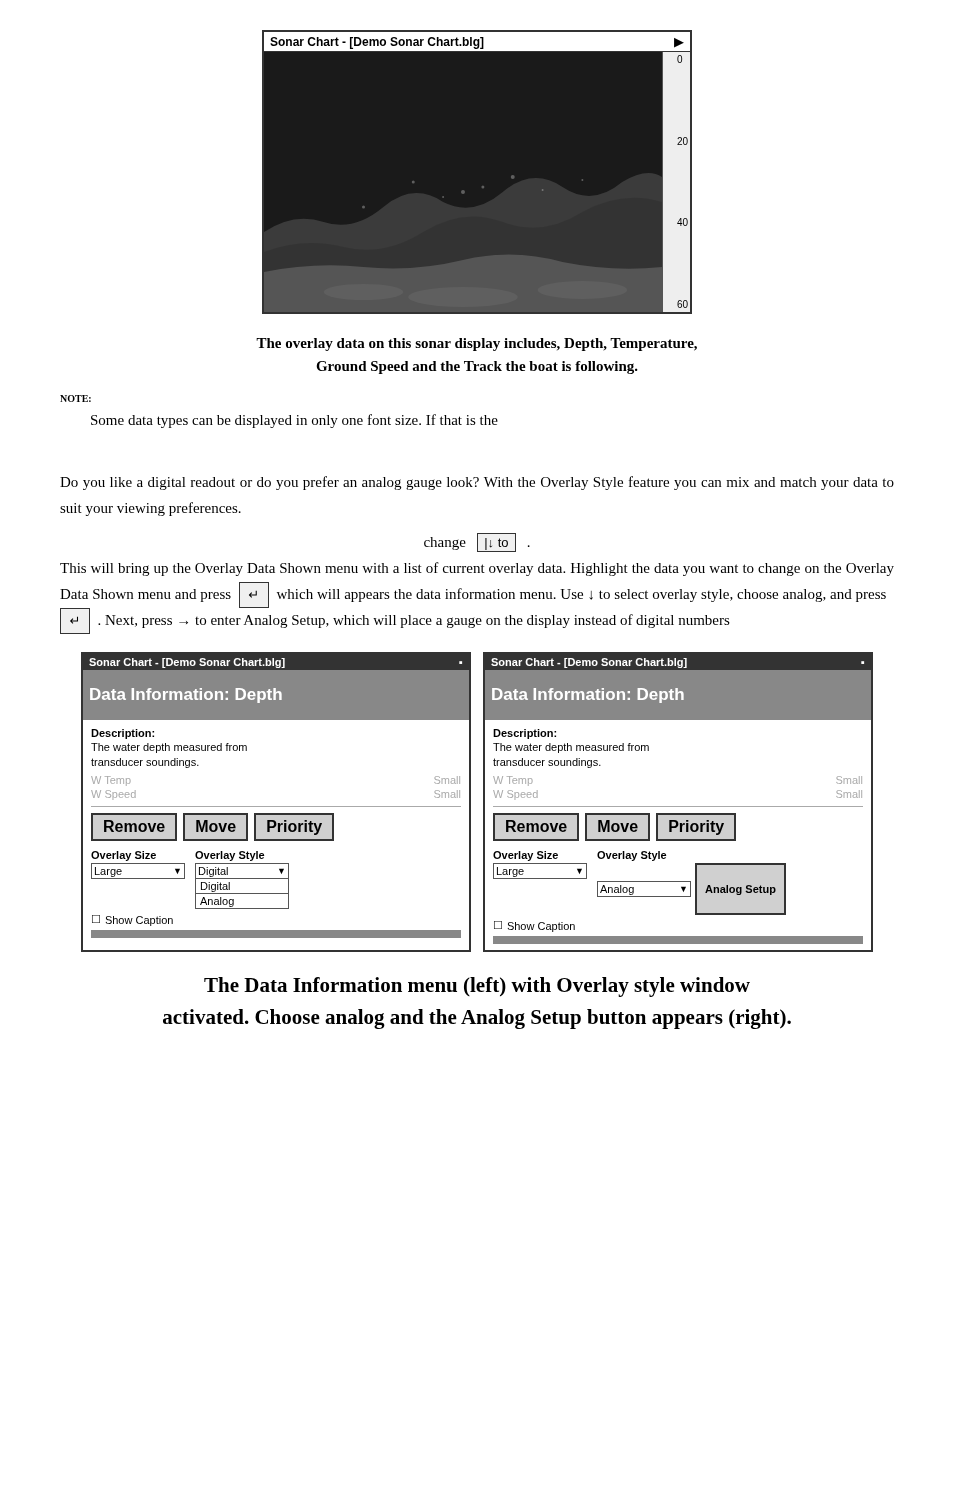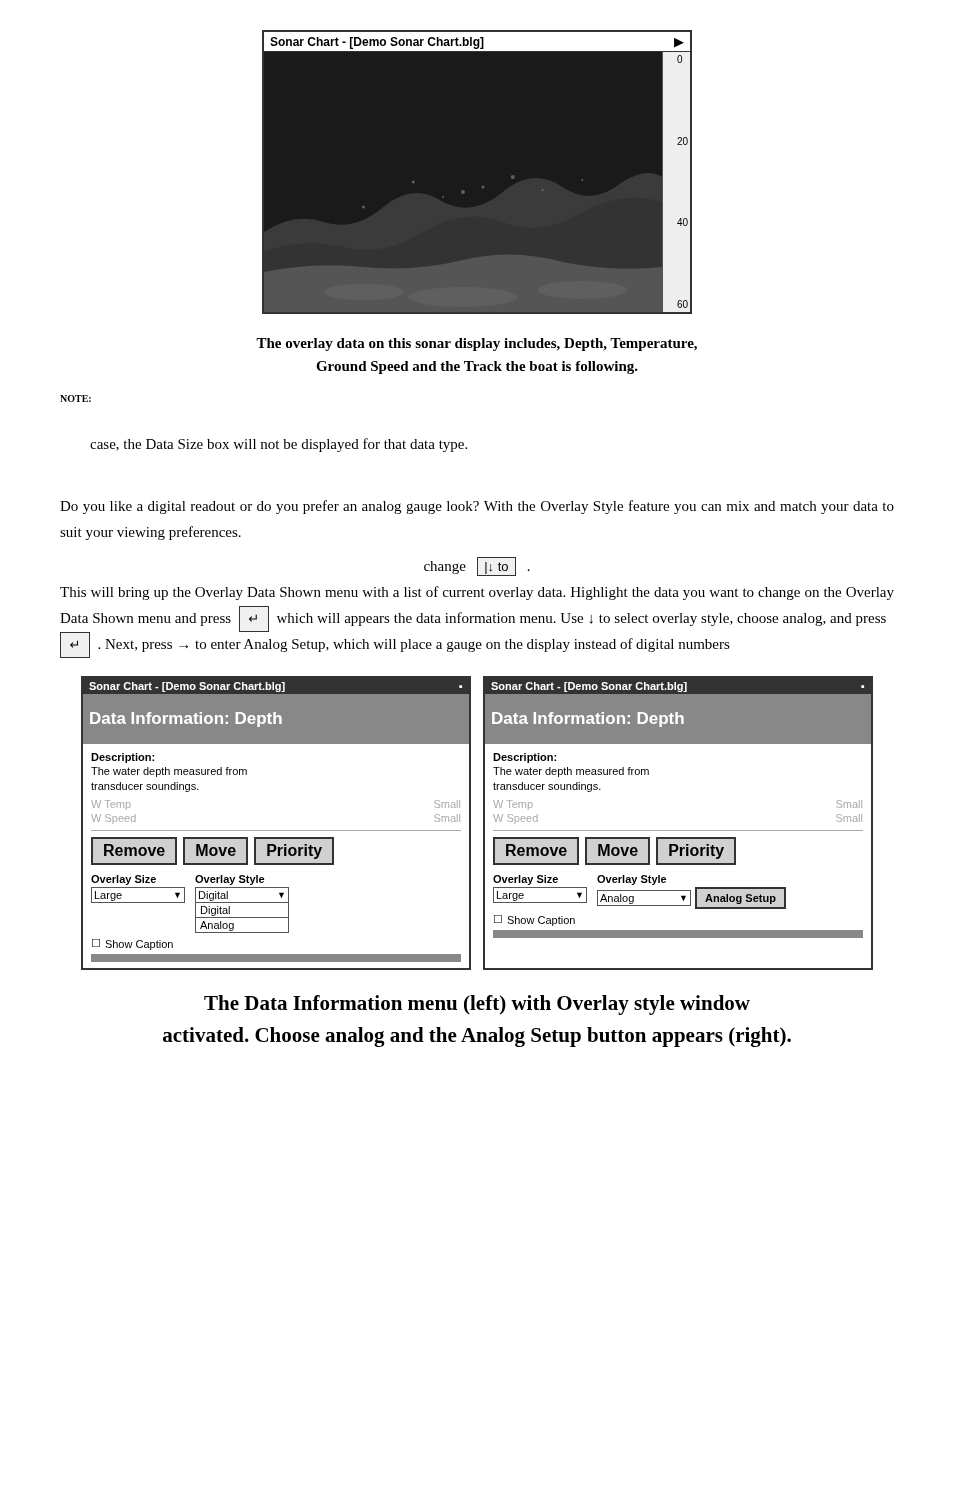--- a/index.html
+++ b/index.html
@@ -251,21 +251,21 @@
       font-size: 11px;
     }
     .ss-scrollbar {
       background: #888;
       height: 8px;
       margin-top: 4px;
     }
     .analog-setup-btn {
       border: 2px solid #333;
       background: #d0d0d0;
-      padding: 3px 8px;
+      padding: 18px 8px;
       font-size: 11px;
       font-weight: bold;
       cursor: pointer;
       font-family: Arial, sans-serif;
       margin-left: 4px;
     }
     .bottom-caption {
       text-align: center;
       font-weight: bold;
       font-size: 21px;
@@ -341,22 +341,21 @@
 
 <p class="caption-center">
   <span>The overlay data on this sonar display includes, Depth, Temperature,</span><br>
   <span>Ground Speed and the Track the boat is following.</span>
 </p>
 
 
 <div class="note-section">
   <div class="note-title">NOTE:</div>
   <div class="note-body">
-    <br>
-    <span>case, the Data Size box will not be displayed for that data type.</span>
+    <span>Some data types can be displayed in only one font size. If that is the</span><br>
   </div>
 </div>
 
 <br>
 
 
 <p class="body-text">Do you like a digital readout or do you prefer an analog gauge look? With the Overlay Style feature you can mix and match your data to suit your viewing preferences.</p>
 
 
 <div class="press-line">

